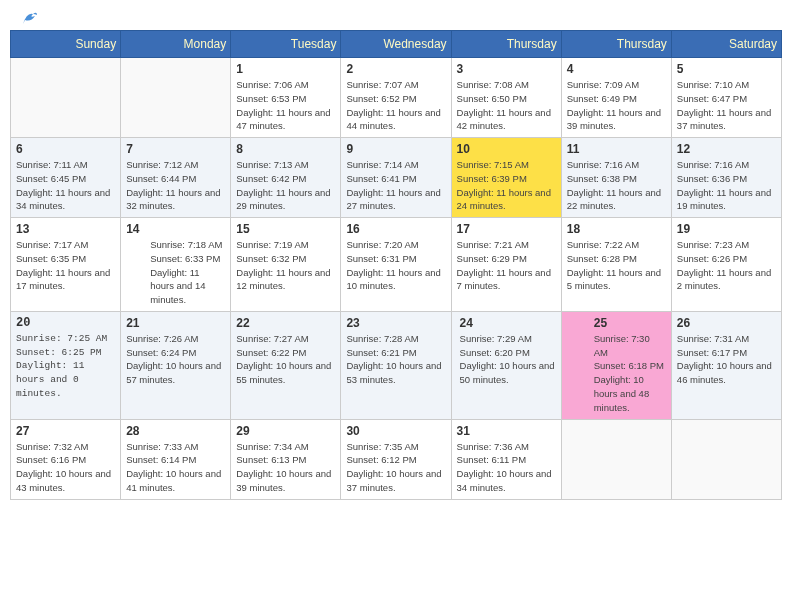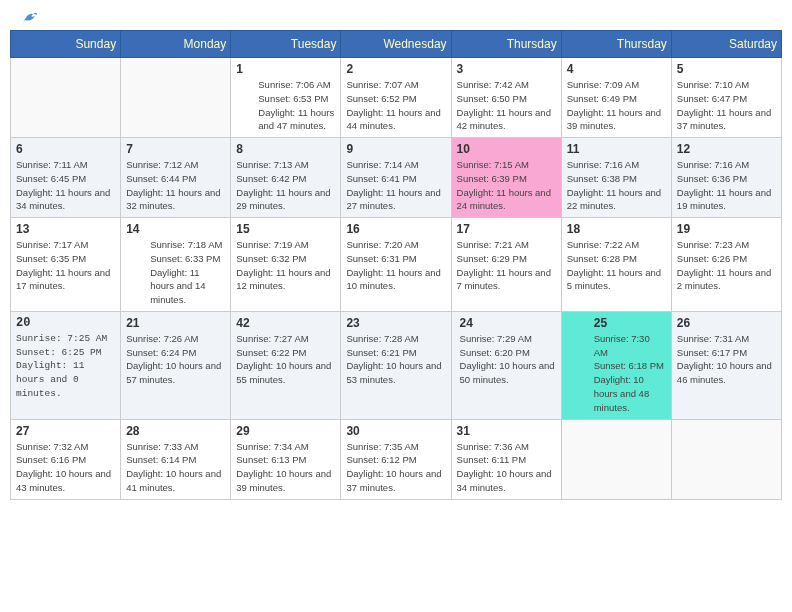--- a/index.html
+++ b/index.html
@@ -107,33 +107,33 @@
         <th>Thursday</th>
         <th>Saturday</th>
       </tr>
   </thead>
   <tbody id="calendar-body">
   <tr>
         <td class="empty-cell"></td>
         <td class="empty-cell"></td>
         <td>
           <div class="day-number">1</div>
-          <div class="day-info" style="white-space: pre-line; margin-left: 22px;">Sunrise: 7:06 AM
+          <div class="day-info" style="white-space: pre-line;">Sunrise: 7:06 AM
 Sunset: 6:53 PM
 Daylight: 11 hours and 47 minutes.</div>
         </td>
         <td>
           <div class="day-number">2</div>
           <div class="day-info" style="white-space: pre-line;">Sunrise: 7:07 AM
 Sunset: 6:52 PM
 Daylight: 11 hours and 44 minutes.</div>
         </td>
         <td>
           <div class="day-number">3</div>
-          <div class="day-info" style="white-space: pre-line;">Sunrise: 7:42 AM
+          <div class="day-info" style="white-space: pre-line;">Sunrise: 7:08 AM
 Sunset: 6:50 PM
 Daylight: 11 hours and 42 minutes.</div>
         </td>
         <td>
           <div class="day-number">4</div>
           <div class="day-info" style="white-space: pre-line;">Sunrise: 7:09 AM
 Sunset: 6:49 PM
 Daylight: 11 hours and 39 minutes.</div>
         </td>
         <td>
@@ -161,21 +161,21 @@
           <div class="day-info" style="white-space: pre-line;">Sunrise: 7:13 AM
 Sunset: 6:42 PM
 Daylight: 11 hours and 29 minutes.</div>
         </td>
         <td style="background: rgb(240, 244, 249);">
           <div class="day-number">9</div>
           <div class="day-info" style="white-space: pre-line;">Sunrise: 7:14 AM
 Sunset: 6:41 PM
 Daylight: 11 hours and 27 minutes.</div>
         </td>
-        <td style="background: #f9a8d4;">
+        <td style="background: #fde047;">
           <div class="day-number">10</div>
           <div class="day-info" style="white-space: pre-line;">Sunrise: 7:15 AM
 Sunset: 6:39 PM
 Daylight: 11 hours and 24 minutes.</div>
         </td>
         <td style="background: rgb(240, 244, 249);">
           <div class="day-number">11</div>
           <div class="day-info" style="white-space: pre-line;">Sunrise: 7:16 AM
 Sunset: 6:38 PM
 Daylight: 11 hours and 22 minutes.</div>
@@ -238,38 +238,38 @@
 Sunset: 6:25 PM
 Daylight: 11 hours and 0 minutes.</div>
         </td>
         <td style="background: rgb(240, 244, 249);">
           <div class="day-number">21</div>
           <div class="day-info" style="white-space: pre-line;">Sunrise: 7:26 AM
 Sunset: 6:24 PM
 Daylight: 10 hours and 57 minutes.</div>
         </td>
         <td style="background: rgb(240, 244, 249);">
-          <div class="day-number">42</div>
+          <div class="day-number">22</div>
           <div class="day-info" style="white-space: pre-line;">Sunrise: 7:27 AM
 Sunset: 6:22 PM
 Daylight: 10 hours and 55 minutes.</div>
         </td>
         <td style="background: rgb(240, 244, 249);">
           <div class="day-number">23</div>
           <div class="day-info" style="white-space: pre-line;">Sunrise: 7:28 AM
 Sunset: 6:21 PM
 Daylight: 10 hours and 53 minutes.</div>
         </td>
         <td style="background: rgb(240, 244, 249); padding-left: 8px;">
           <div class="day-number">24</div>
           <div class="day-info" style="white-space: pre-line;">Sunrise: 7:29 AM
 Sunset: 6:20 PM
 Daylight: 10 hours and 50 minutes.</div>
         </td>
-        <td style="background: #5eead4; padding-left: 32px;">
+        <td style="background: #f9a8d4; padding-left: 32px;">
           <div class="day-number">25</div>
           <div class="day-info" style="white-space: pre-line;">Sunrise: 7:30 AM
 Sunset: 6:18 PM
 Daylight: 10 hours and 48 minutes.</div>
         </td>
         <td style="background: rgb(240, 244, 249);">
           <div class="day-number">26</div>
           <div class="day-info" style="white-space: pre-line;">Sunrise: 7:31 AM
 Sunset: 6:17 PM
 Daylight: 10 hours and 46 minutes.</div>

